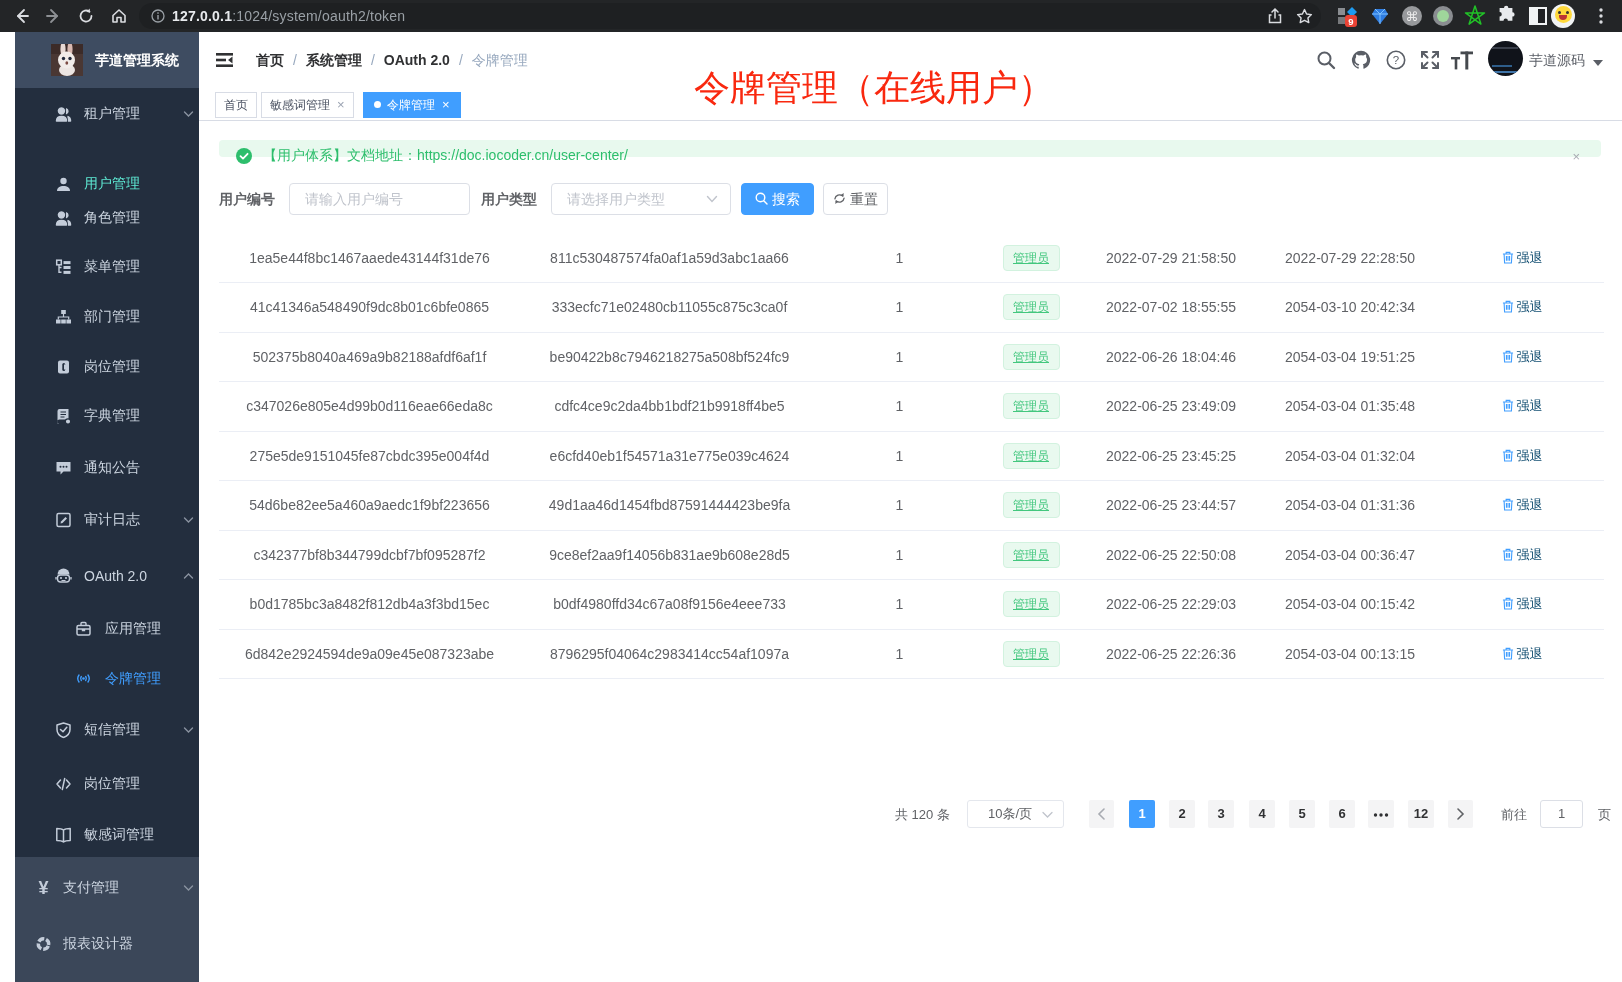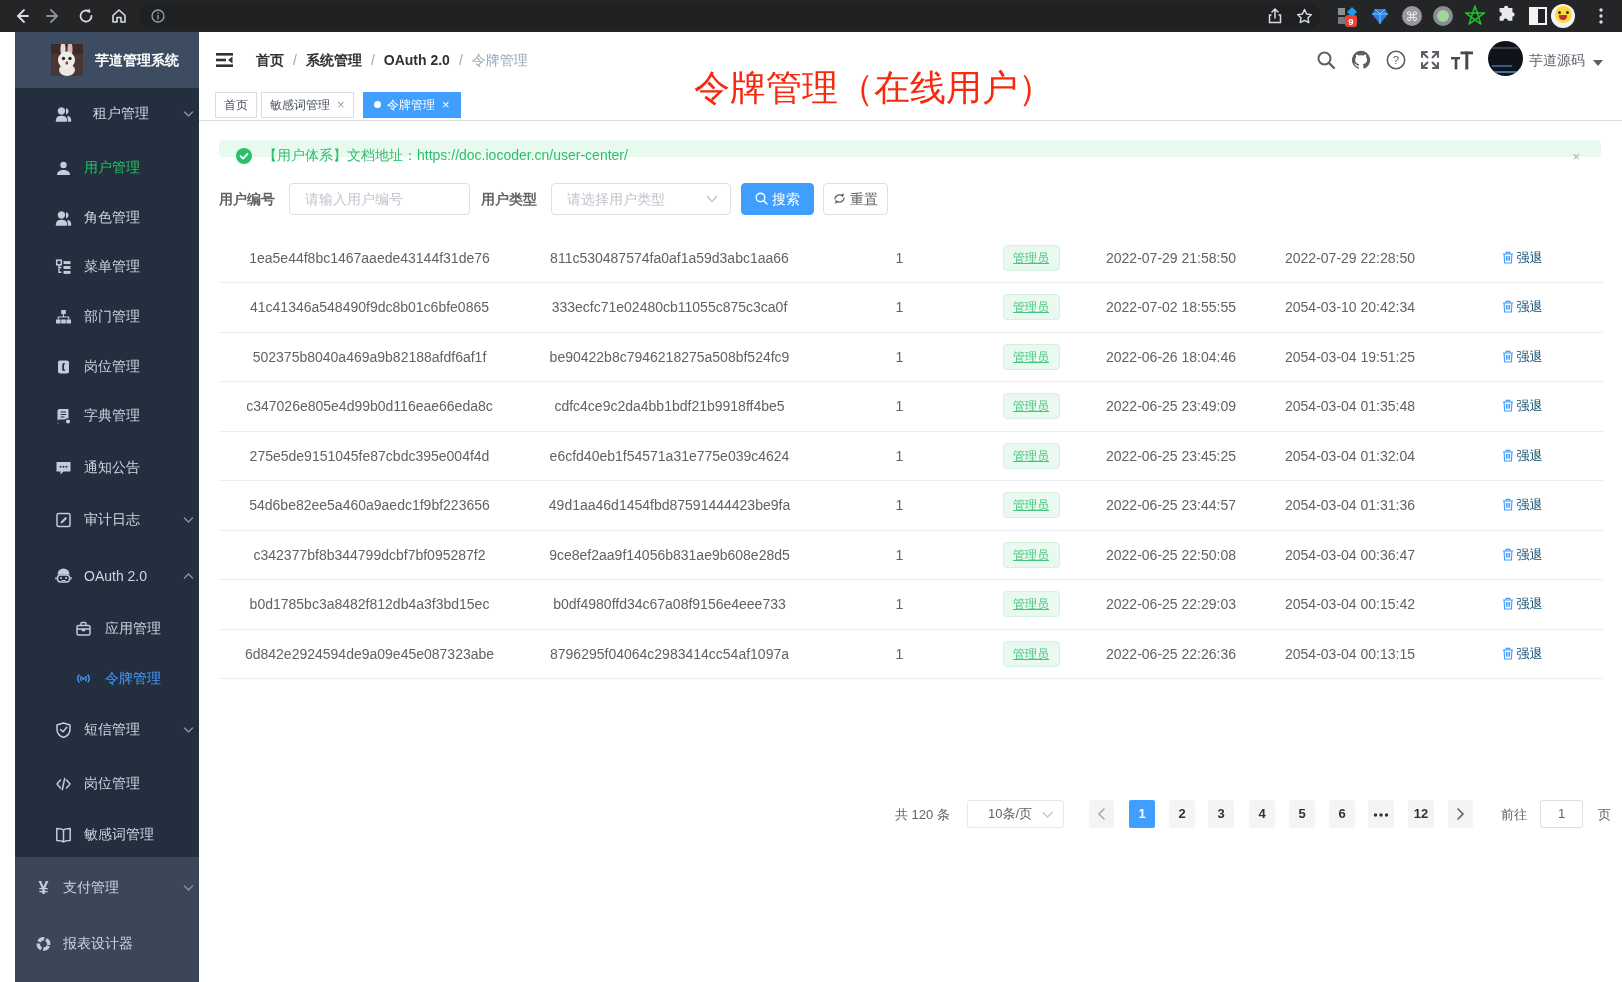--- a/index.html
+++ b/index.html
@@ -92,20 +92,21 @@
         <path d="M12.7 1.5 L13 5.2 L9.5 4.9 Z" fill="#dadce0"></path>
       </svg>
     <svg class="abs" style="left:110px;top:7px" width="18" height="18" viewBox="0 0 18 18">
         <path d="M3 8.5 L9 3 L15 8.5 V15 H11 V10.5 H7 V15 H3 Z" stroke="#dadce0" stroke-width="1.6" fill="none" stroke-linejoin="round"></path>
       </svg>
     <svg class="abs" style="left:151px;top:9px" width="14" height="14" viewBox="0 0 14 14">
         <circle cx="7" cy="7" r="6" stroke="#9aa0a6" stroke-width="1.3" fill="none"></circle>
         <rect x="6.3" y="6" width="1.4" height="4.5" fill="#9aa0a6"></rect>
         <rect x="6.3" y="3.3" width="1.4" height="1.5" fill="#9aa0a6"></rect>
       </svg>
+    <div class="urltext"><b>127.0.0.1</b>:1024/system/oauth2/token</div>
     
     <svg class="abs" style="left:1267px;top:8px" width="16" height="16" viewBox="0 0 16 16">
         <path d="M8 1 L8 10 M8 1 L5 4 M8 1 L11 4" stroke="#dadce0" stroke-width="1.5" fill="none" stroke-linecap="round" stroke-linejoin="round"></path>
         <path d="M4 7 H2.5 V14.5 H13.5 V7 H12" stroke="#dadce0" stroke-width="1.5" fill="none" stroke-linecap="round"></path>
       </svg>
     <svg class="abs" style="left:1296px;top:8px" width="17" height="17" viewBox="0 0 17 17">
         <path d="M8.5 1.6 L10.6 6 L15.4 6.6 L11.9 9.9 L12.8 14.6 L8.5 12.3 L4.2 14.6 L5.1 9.9 L1.6 6.6 L6.4 6 Z" stroke="#dadce0" stroke-width="1.4" fill="none" stroke-linejoin="round"></path>
       </svg>
     
     <g></g>
@@ -165,26 +166,26 @@
         <ellipse cx="15.8" cy="19" rx="1.4" ry="1.8" fill="#7c4a42"></ellipse>
       </svg>
       <div class="ttl">芋道管理系统</div>
     </div>
 
     <div id="menu">
         <div class="mi" style="top:62px;color:#ccd5e0">
     <svg class="ic" style="left:40px;color:#c3ccd9" viewBox="0 0 17 17">
             <path d="M6.5 8.5 a3 3 0 1 0 -0.1 0 M1.5 15.5 c0-3 2-4.6 5-4.6 s5 1.6 5 4.6 Z M11 3.2 a2.6 2.6 0 0 1 0 5 M12.5 11 c2 .5 3 2 3 4.5 h-2.5" stroke="currentColor" stroke-width="1.5" fill="currentColor" stroke-linejoin="round"></path>
           </svg>
-    <span class="tx" style="left:78px">租户管理</span>
+    <span class="tx" style="left:69px">租户管理</span>
     <svg class="ch" viewBox="0 0 11 11">
             <path d="M1.5 3.5 L5.5 7.5 L9.5 3.5" stroke="#8a93a0" stroke-width="1.4" fill="none" stroke-linecap="round"></path>
           </svg>
   </div>
-        <div class="mi" style="top:116px;color:#22c55e">
+        <div class="mi" style="top:132px;color:#5eead4">
     <svg class="ic" style="left:40px;color:#c3ccd9" viewBox="0 0 17 17">
             <circle cx="8.5" cy="5.5" r="3.2" fill="currentColor"></circle>
             <path d="M2 15.5 c0-3.5 2.8-5 6.5-5 s6.5 1.5 6.5 5 Z" fill="currentColor"></path>
           </svg>
     <span class="tx" style="left:69px">用户管理</span>
 
   </div>
         <div class="mi" style="top:166px;color:#ccd5e0">
     <svg class="ic" style="left:40px;color:#c3ccd9" viewBox="0 0 17 17">
             <path d="M6.5 8.5 a3 3 0 1 0 -0.1 0 M1.5 15.5 c0-3 2-4.6 5-4.6 s5 1.6 5 4.6 Z M11 3.2 a2.6 2.6 0 0 1 0 5 M12.5 11 c2 .5 3 2 3 4.5 h-2.5" stroke="currentColor" stroke-width="1.5" fill="currentColor" stroke-linejoin="round"></path>

